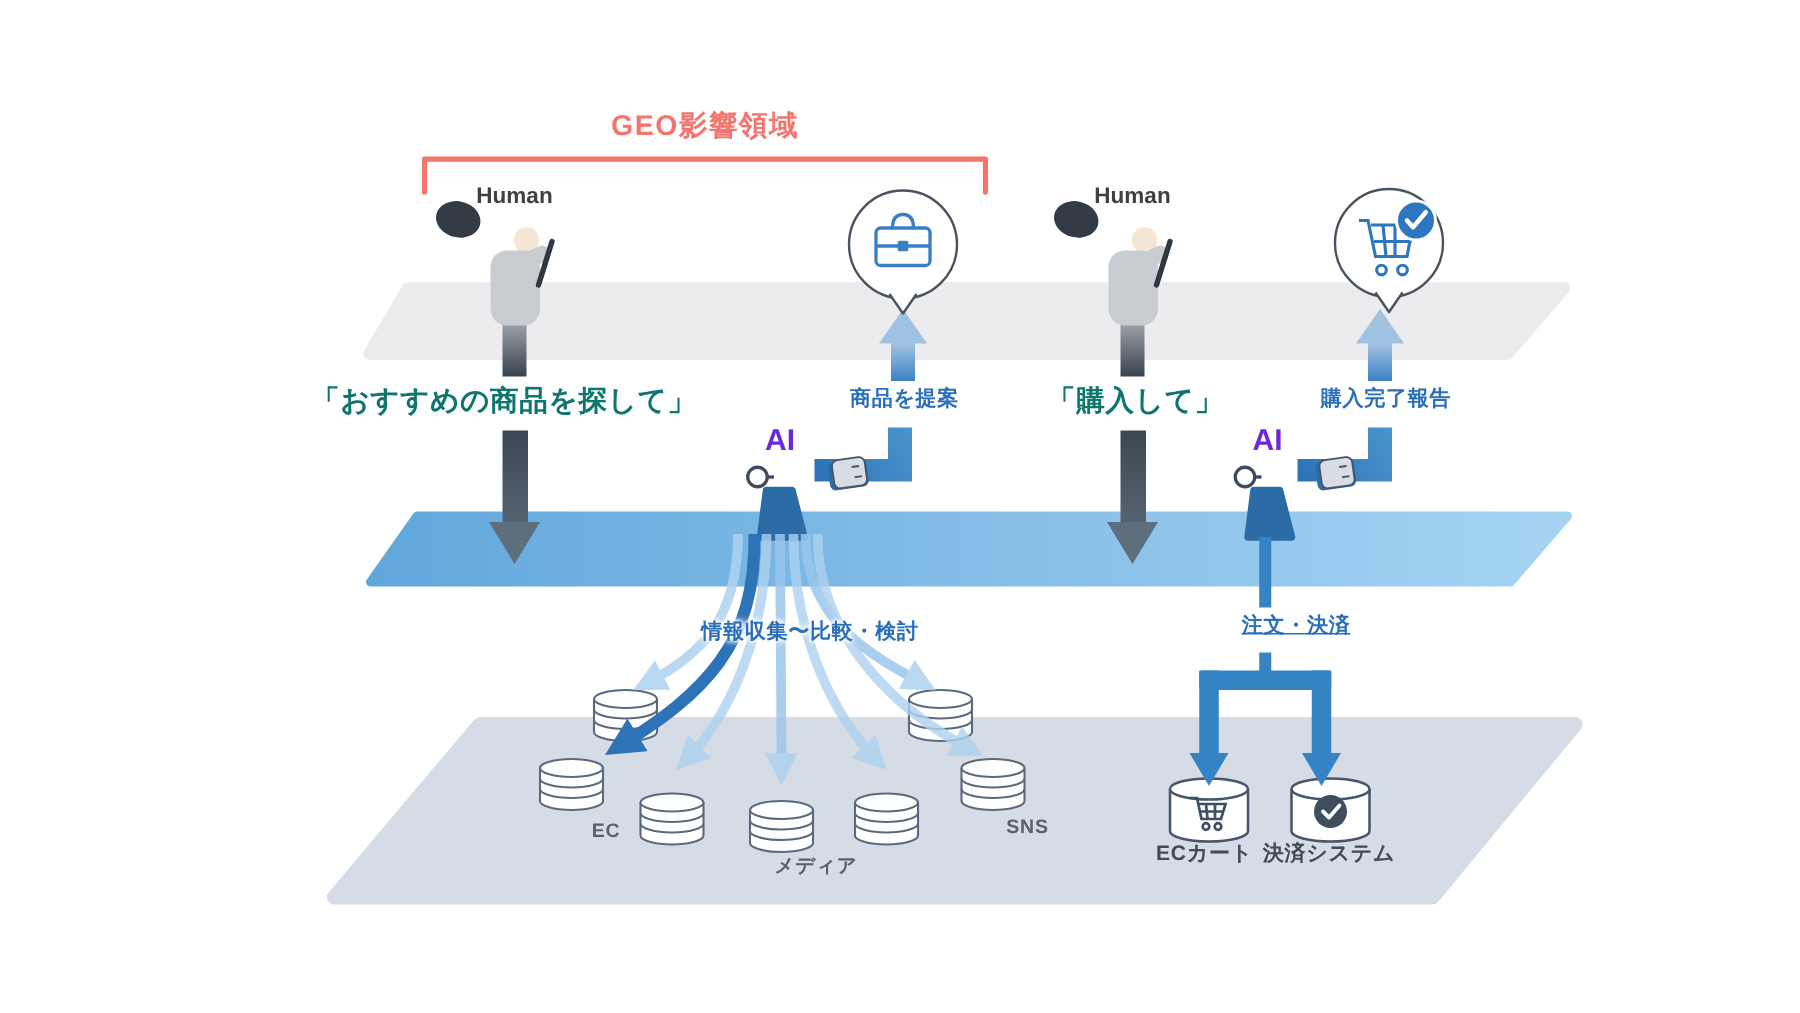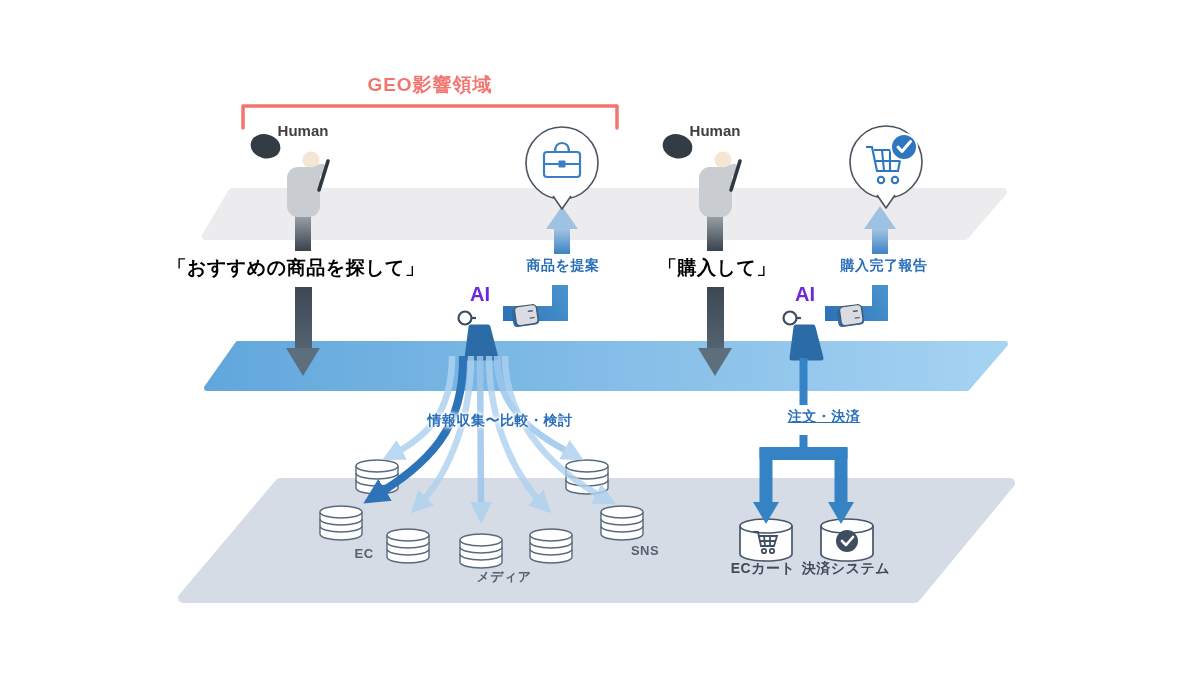--- a/index.html
+++ b/index.html
@@ -1,23 +1,23 @@
 <!DOCTYPE html>
 <html><head>
 <meta charset="utf-8">
 <style>
   html,body{margin:0;padding:0;background:#ffffff;}
   #stage{position:relative;width:1060px;height:675px;background:#ffffff;overflow:hidden;
-         font-family:"Liberation Sans","DejaVu Sans",sans-serif;}
+         font-family:"Liberation Sans","DejaVu Sans",sans-serif;margin-left:40px;}
   #art{position:absolute;left:0;top:0;}
   .lbl{position:absolute;transform:translateX(-50%);white-space:nowrap;font-weight:bold;line-height:1.15;}
   .geo{font-size:19px;color:#f3766e;letter-spacing:1px;}
   .actor{font-size:15px;color:#404040;}
   .ai{font-size:20px;color:#6d28d9;}
-  .msg-dark{font-size:19px;color:#000000;letter-spacing:.5px;}
+  .msg-dark{font-size:19px;color:#0f766e;letter-spacing:.5px;}
   .msg-blue{font-size:14px;color:#2a6fba;letter-spacing:.5px;}
   .halo{text-shadow:0 0 3px #fff,0 0 3px #fff,0 0 5px #fff,0 0 5px #fff;}
   .src{font-size:13px;color:#55626f;letter-spacing:.5px;padding-left:46px;}
   .sys{font-size:14px;color:#3f4b59;letter-spacing:.5px;}
 </style>
 </head>
 <body>
 
 <div id="stage">
 

